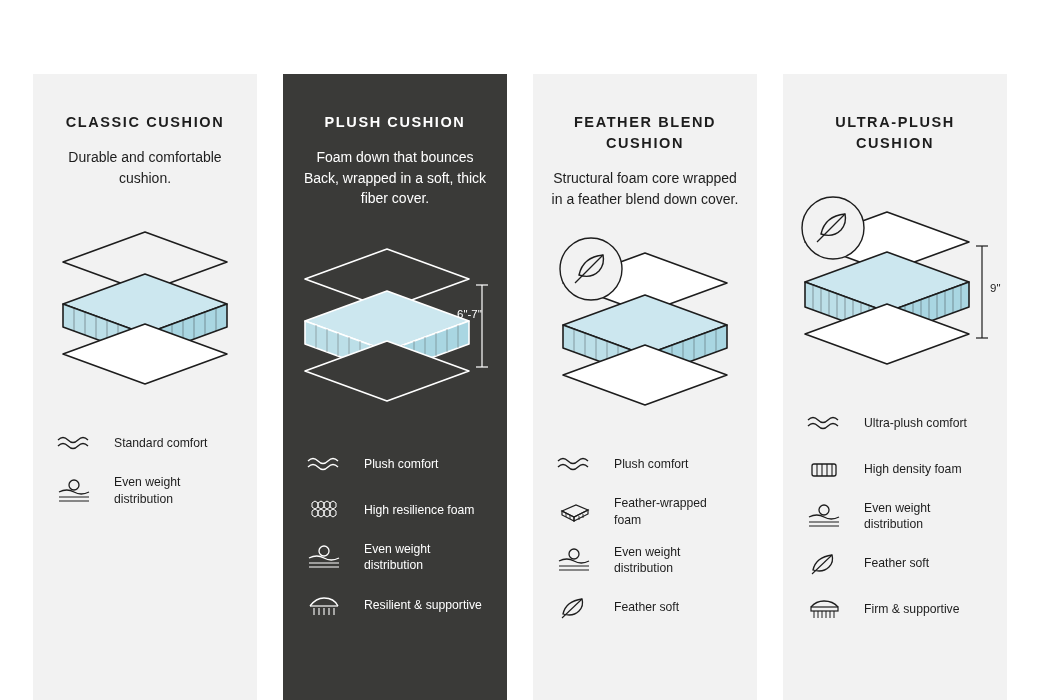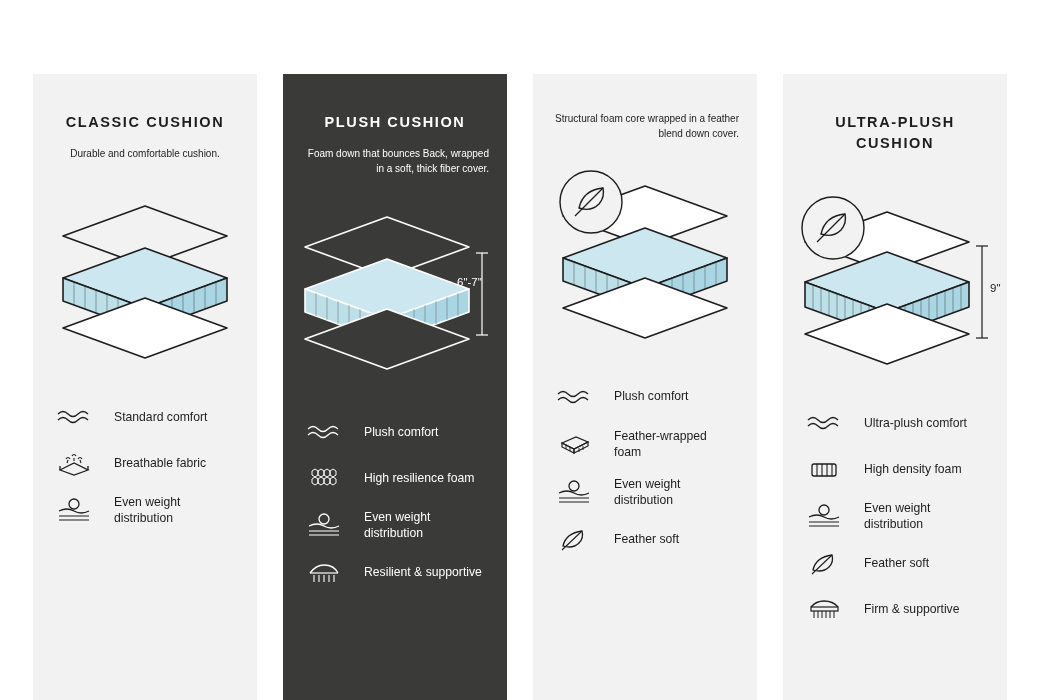--- a/index.html
+++ b/index.html
@@ -47,23 +47,23 @@
   .card-title {
     font-size: 14.5px;
     font-weight: bold;
     letter-spacing: 1.6px;
     text-align: center;
     line-height: 1.45;
     margin: 0 0 14px 0;
     padding: 0 14px;
   }
   .card-desc {
-    font-size: 10px;
+    font-size: 14px;
     line-height: 1.48;
-    text-align: right;
+    text-align: center;
     padding: 0 18px;
     margin: 0;
   }
   .art {
     width: 224px;
     height: 224px;
     position: relative;
     margin-top: 6px;
   }
   .art svg { display: block; }
@@ -145,31 +145,20 @@
             <svg width="36" height="18" viewBox="0 0 36 18">
                 <path d="M2 6 Q7 1 12 6 T22 6 T32 6" fill="none" stroke="#1d1d1d" stroke-width="1.3"></path>
                 <path d="M2 12 Q7 7 12 12 T22 12 T32 12" fill="none" stroke="#1d1d1d" stroke-width="1.3"></path>
               </svg>
           </span>
           <span class="flabel">Standard comfort</span>
         </div>
         <div class="feature">
           <span class="ficon">
             <svg width="36" height="26" viewBox="0 0 36 26">
-              <path d="M4 20 L18 13 L32 20 L18 25 Z" fill="none" stroke="#1d1d1d" stroke-width="1.3"></path>
-              <path d="M4 20 L4 16 M32 20 L32 16" stroke="#1d1d1d" stroke-width="1.3" fill="none"></path>
-              <path d="M10 9 q2-3 4 0 M16 6 q2-3 4 0 M22 9 q2-3 4 0" fill="none" stroke="#1d1d1d" stroke-width="1.2"></path>
-              <path d="M11 13 l1-3 M18 11 l0-3 M25 13 l-1-3" stroke="#1d1d1d" stroke-width="1.1"></path>
-            </svg>
-          </span>
-          <span class="flabel">Breathable fabric</span>
-        </div>
-        <div class="feature">
-          <span class="ficon">
-            <svg width="36" height="26" viewBox="0 0 36 26">
               <circle cx="18" cy="7" r="5" fill="none" stroke="#1d1d1d" stroke-width="1.3"></circle>
               <path d="M3 14 q8-4 15 0 q7 4 15 0" fill="none" stroke="#1d1d1d" stroke-width="1.3"></path>
               <path d="M3 19 h30 M3 23 h30" stroke="#1d1d1d" stroke-width="1.2"></path>
             </svg>
           </span>
           <span class="flabel">Even weight distribution</span>
         </div>
       </div>
     </div>
 
@@ -264,20 +253,21 @@
                 <line x1="28" y1="16" x2="28" y2="23"></line>
               </g>
             </svg>
           </span>
           <span class="flabel">Resilient &amp; supportive</span>
         </div>
       </div>
     </div>
 
     <div class="card light">
+      <h2 class="card-title">FEATHER BLEND CUSHION</h2>
       <p class="card-desc">Structural foam core wrapped in a feather blend down cover.</p>
 
       <div class="art">
         <svg width="224" height="224" viewBox="0 0 224 224">
           <g>
             <polygon points="112,38 194,68 112,98 30,68" fill="#ffffff" stroke="#1d1d1d" stroke-width="1.6" stroke-linejoin="round"></polygon>
           </g>
           <g>
             <polygon points="112,80 194,110 112,140 30,110" fill="#cce7ef" stroke="#1d1d1d" stroke-width="1.6" stroke-linejoin="round"></polygon>
             <polygon points="30,110 112,140 112,163 30,133" fill="#bcdfe8" stroke="#1d1d1d" stroke-width="1.6" stroke-linejoin="round"></polygon>

